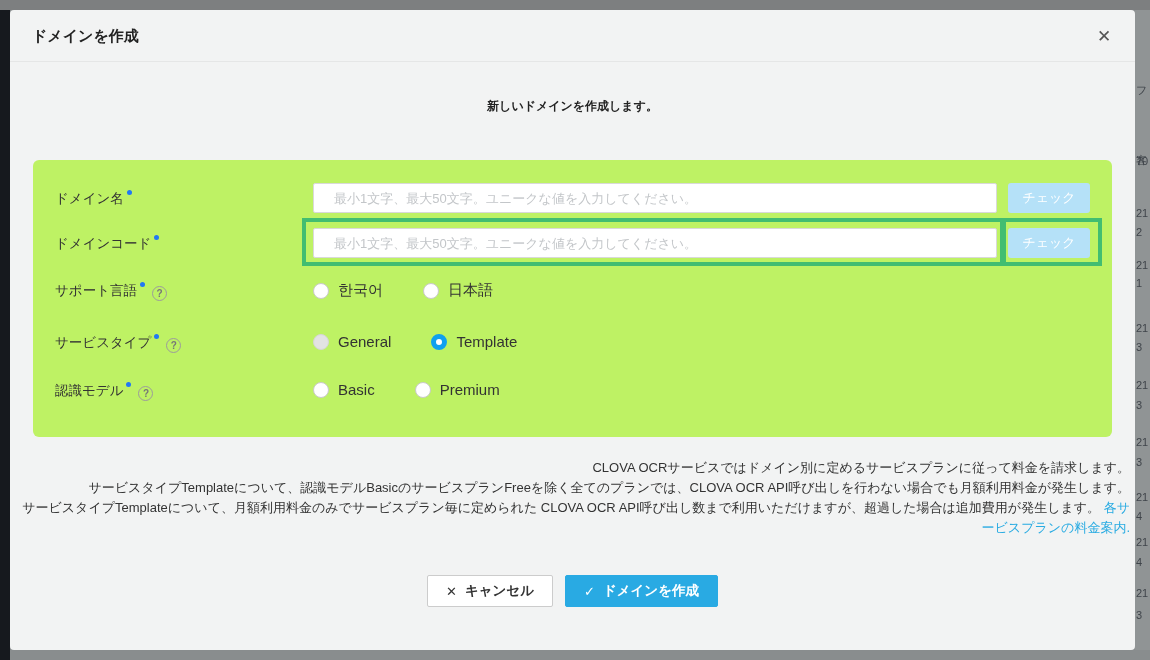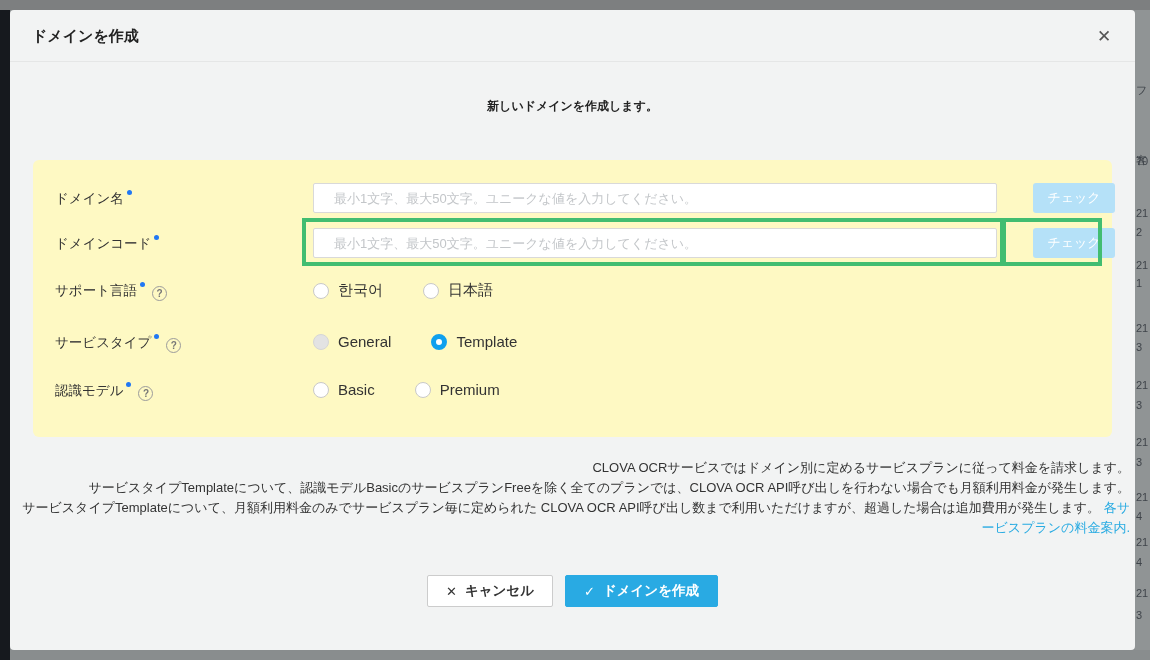--- a/index.html
+++ b/index.html
@@ -28,21 +28,21 @@
     position:absolute; right:18px; top:14px; width:26px; height:26px;
     font-size:17px; color:#555; text-align:center; line-height:26px; cursor:pointer;
     background:none; border:none;
   }
 
   .intro { position:absolute; left:0; top:88px; width:100%; text-align:center;
            font-size:12px; font-weight:bold; color:#222; }
 
   
   .card { position:absolute; left:23px; top:150px; width:1079px; height:277px;
-          background:#fef9c3; border-radius:6px; }
+          background:#bef264; border-radius:6px; }
   .row { position:absolute; left:22px; width:1035px; height:30px; }
   .row-1 { top:23px; } .row-2 { top:68px; }
   .row-3 { top:121px; height:18px; } .row-4 { top:173px; height:18px; } .row-5 { top:221px; height:18px; }
 
   .field-label { position:absolute; left:0; top:7px; font-size:13.5px; color:#333; white-space:nowrap; }
   .radio-row .field-label { top:1px; }
   .req-dot { display:inline-block; width:5px; height:5px; border-radius:50%;
              background:#2178f3; vertical-align:8px; margin-left:3px; }
   .help-icon { display:inline-block; width:15px; height:15px; border-radius:50%;
                border:1px solid #9c9c9c; color:#777; font-size:10px; font-weight:bold;
@@ -51,21 +51,21 @@
   .text-input {
     position:absolute; left:258px; top:0; width:684px; height:30px;
     border:1px solid #d9d9d9; border-radius:2px; background:#fff;
     font-size:13px; color:#333; padding:0 20px;
     font-family:"Liberation Sans","DejaVu Sans",sans-serif;
   }
   .text-input::placeholder { color:#c3c6c9; }
   .check-btn {
     position:absolute; left:953px; top:0; width:82px; height:30px;
     background:#b5e1f8; color:#fff; font-size:13px; border:none; border-radius:3px;
-    cursor:pointer; font-family:"Liberation Sans","DejaVu Sans",sans-serif;margin-left:25px;
+    cursor:pointer; font-family:"Liberation Sans","DejaVu Sans",sans-serif;
   }
 
   .radio-group { position:absolute; left:258px; top:0; display:flex; }
   .radio-opt { display:flex; align-items:center; margin-right:40px; cursor:pointer; }
   .radio-circle { width:16px; height:16px; border-radius:50%; border:1.5px solid #c9c9c9;
                   background:#fff; margin-right:9px; flex:0 0 16px; }
   .radio-circle.disabled { background:#e3e3e3; border-color:#d6d6d6; }
   .radio-circle.checked  { border:5px solid #0fa0ee; }
   .radio-label { font-size:15px; color:#333; }
 

